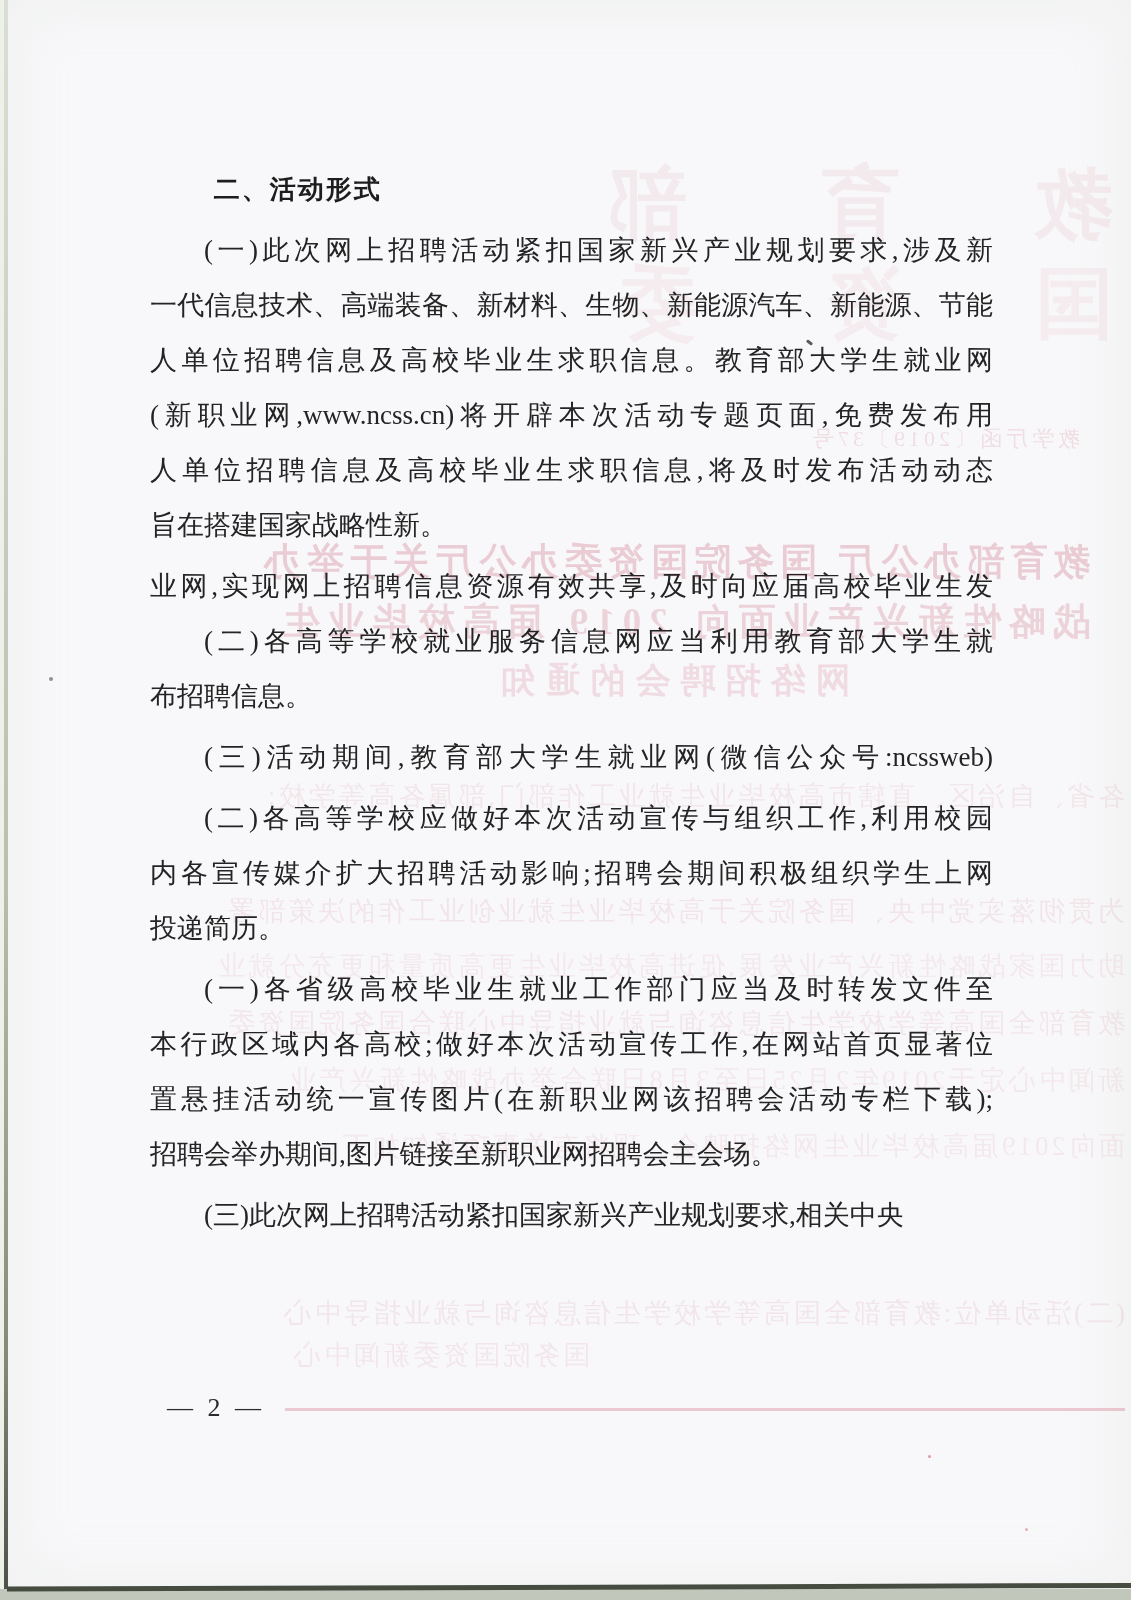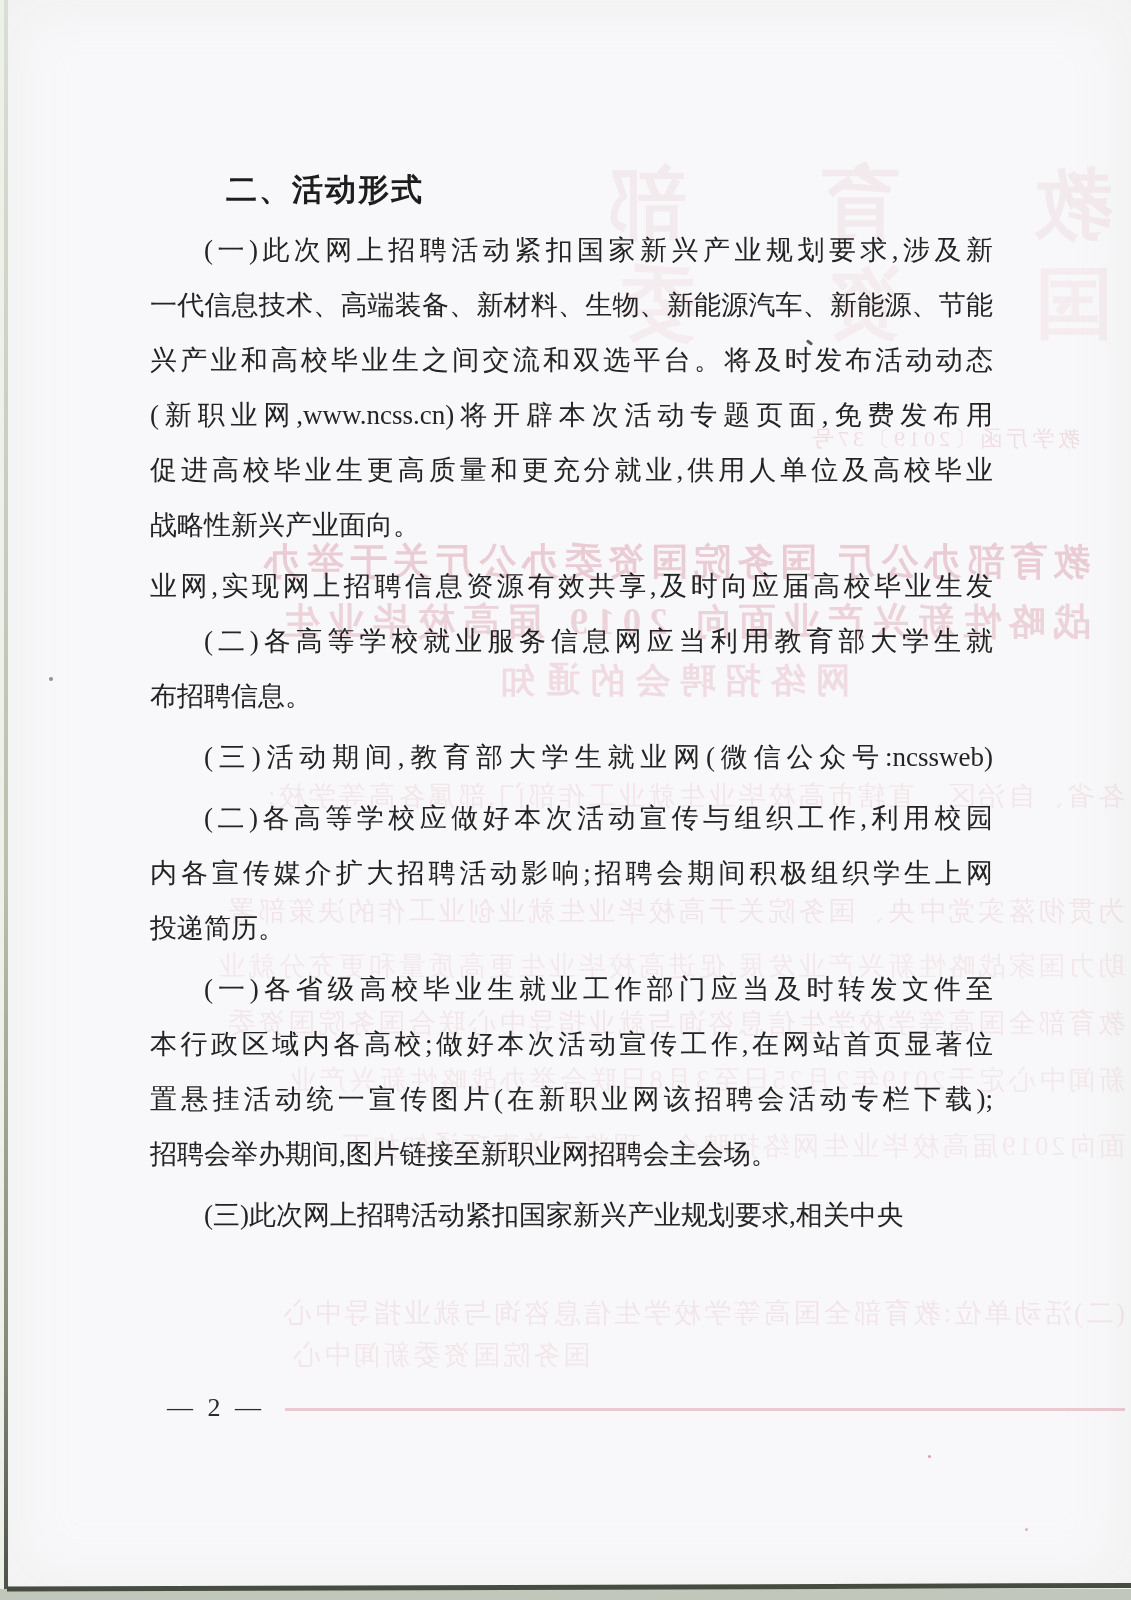--- a/index.html
+++ b/index.html
@@ -27,21 +27,21 @@
   .scan-bottom-bg{position:absolute;left:0;top:1589px;width:1131px;height:11px;background:#c2c7bb;}
 
   
   .content{
     position:absolute;left:143px;top:162px;width:843px;
     color:#242424;font-size:27px;line-height:55px;
     font-family:"Liberation Serif","DejaVu Serif",serif;
   }
   .sec-heading{
     font-family:"Liberation Sans","DejaVu Sans",sans-serif;
-    font-weight:bold;font-size:31px;line-height:55px;
+    font-weight:bold;font-size:26px;line-height:55px;
     text-indent:2.45em;letter-spacing:2px;color:#1d1d1d;
   }
   .para{margin:6px 0 6px 0;}
   .ln{
     text-align:justify;text-align-last:justify;
     white-space:nowrap;letter-spacing:0;
   }
   .ln.indent{text-indent:2em;font-family:Liberation Serif, serif;}
   .ln.last{text-align-last:left;white-space:normal;}
   .page-number{
@@ -87,24 +87,24 @@
   <div class="bleed" style="top:1337px;left:183px;width:400px;font-size:27px;letter-spacing:3px;opacity:.10;">国务院国资委新闻中心</div>
   <div class="bleed-rule" style="top:1408px;left:278px;width:840px;"></div>
 
   <div class="content">
 
     <div class="sec-heading">二、活动形式</div>
 
     <div class="para">
       <div class="ln indent">(一)此次网上招聘活动紧扣国家新兴产业规划要求,涉及新</div>
       <div class="ln">一代信息技术、高端装备、新材料、生物、新能源汽车、新能源、节能</div>
-      <div class="ln">兴产业和高校毕业生之间交流和双选平台。将及时发布活动动态</div>
+      <div class="ln">人单位招聘信息及高校毕业生求职信息。教育部大学生就业网</div>
       <div class="ln">(新职业网,www.ncss.cn)将开辟本次活动专题页面,免费发布用</div>
-      <div class="ln">促进高校毕业生更高质量和更充分就业,供用人单位及高校毕业</div>
-      <div class="ln last">战略性新兴产业面向。</div>
+      <div class="ln">人单位招聘信息及高校毕业生求职信息,将及时发布活动动态</div>
+      <div class="ln last">旨在搭建国家战略性新。</div>
     </div>
 
     <div class="para">
       <div class="ln">业网,实现网上招聘信息资源有效共享,及时向应届高校毕业生发</div>
       <div class="ln indent">(二)各高等学校就业服务信息网应当利用教育部大学生就</div>
       <div class="ln last">布招聘信息。</div>
     </div>
 
     <div class="para">
       <div class="ln indent">(三)活动期间,教育部大学生就业网(微信公众号:ncssweb)</div>

